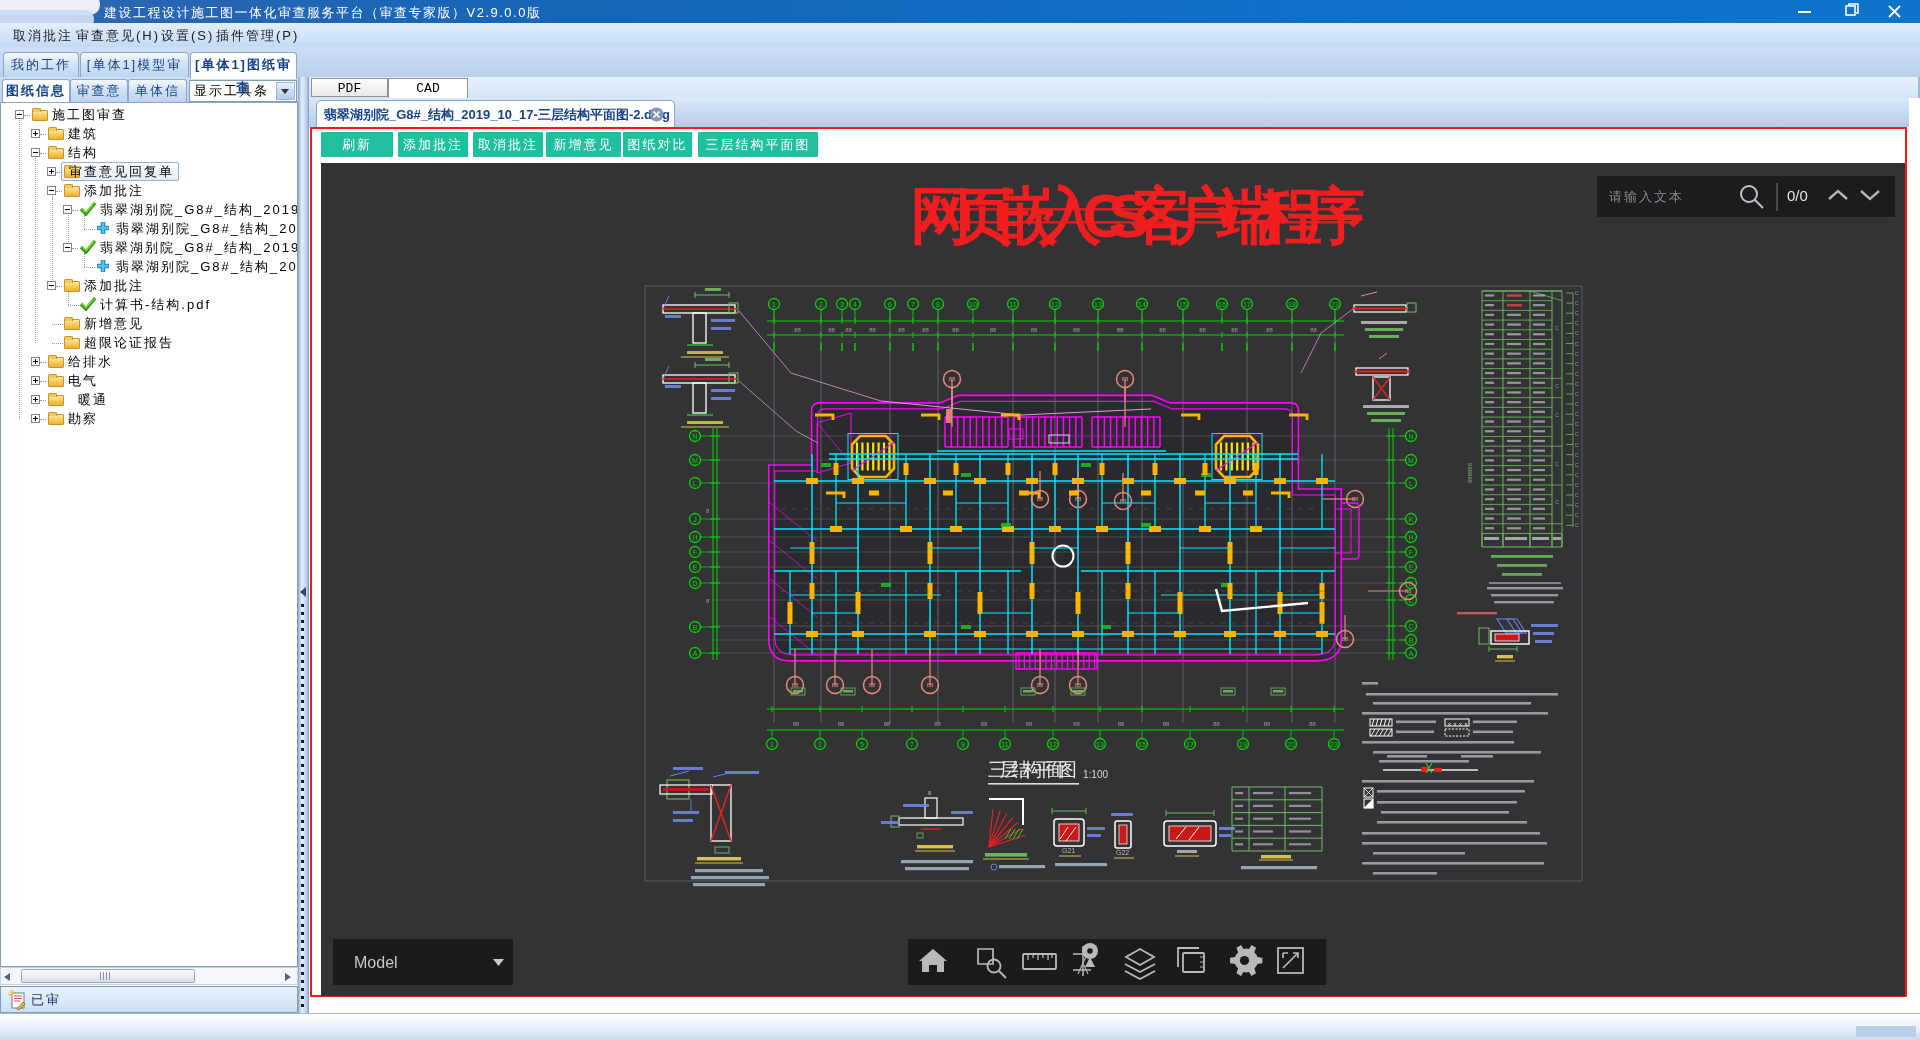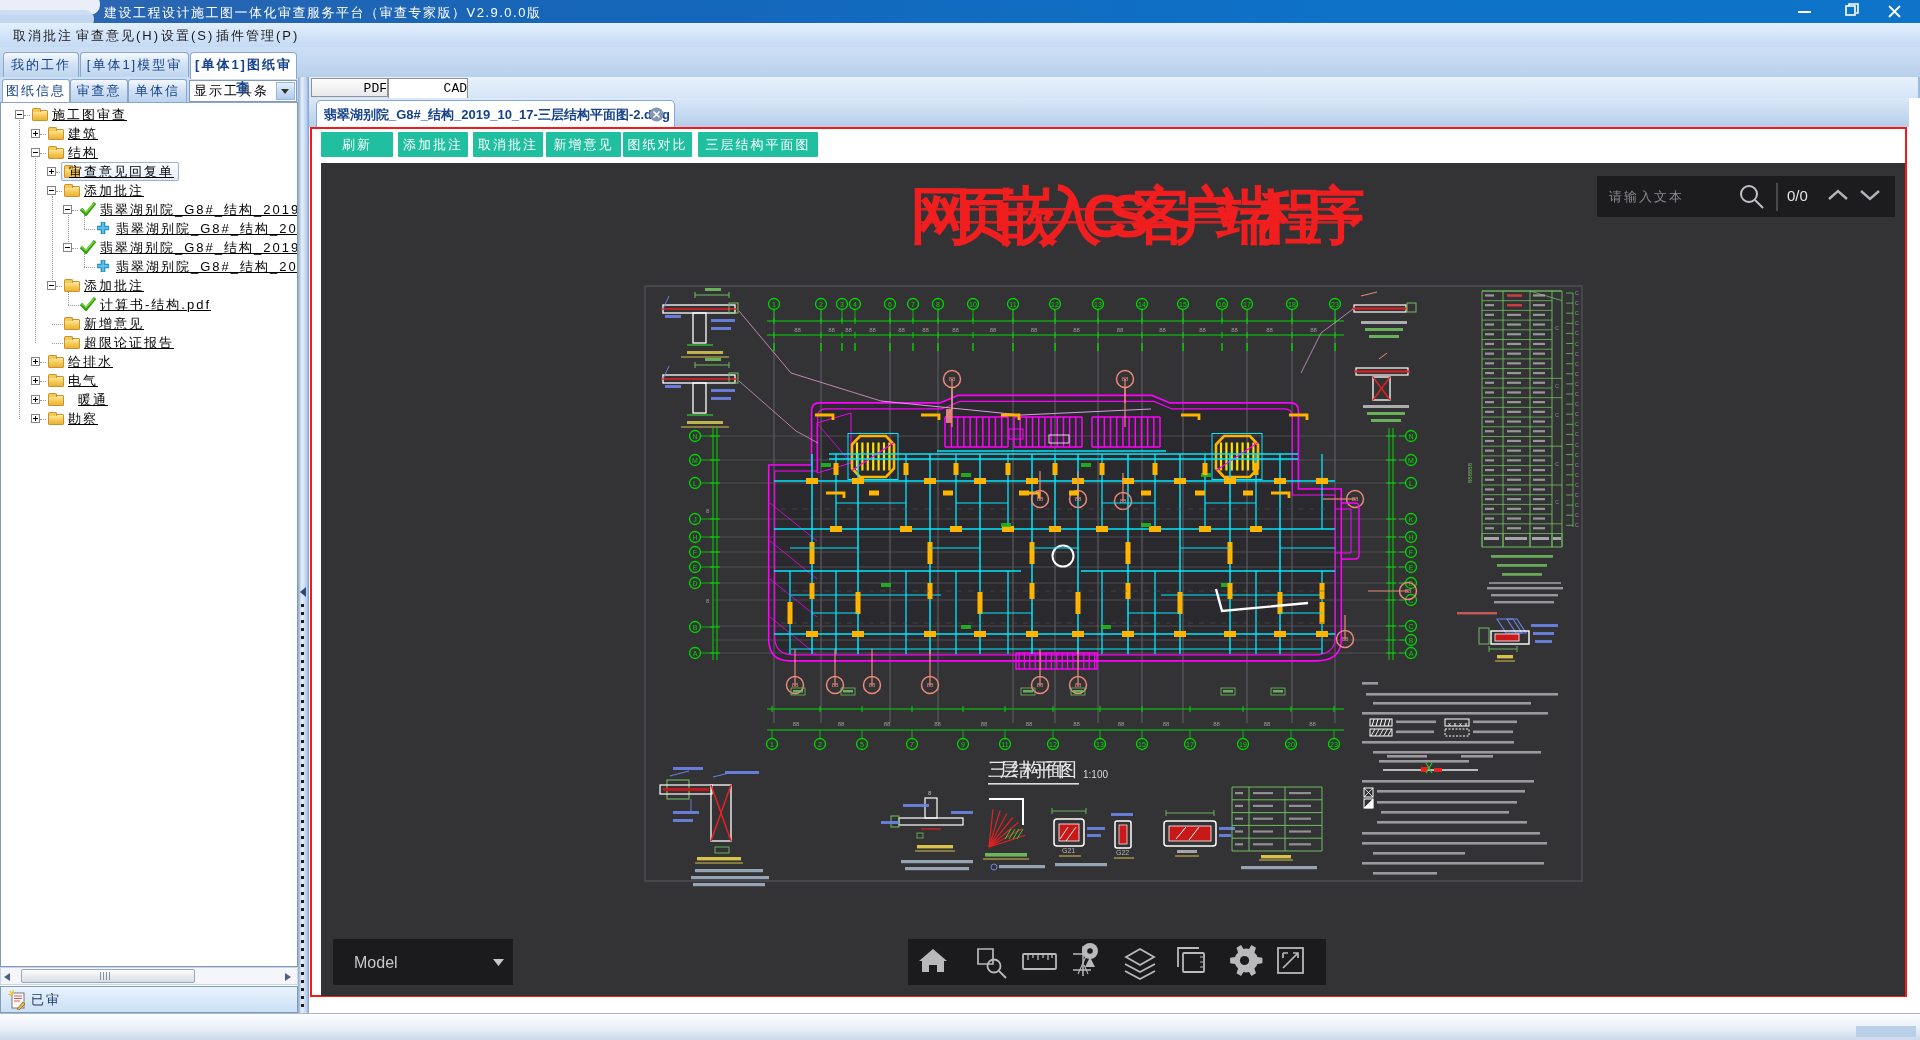--- a/index.html
+++ b/index.html
@@ -8,39 +8,39 @@
 #blob1{left:-8px;top:-6px;width:108px;height:21px;background:#e9eef7;border-radius:10px;}
 #blob2{left:-6px;top:10px;width:100px;height:19px;background:#cadcf3;border-radius:9px;opacity:.95;}
 .winbtn{top:0;width:34px;height:23px;color:#fff;}
 #menubar{left:0;top:23px;width:1920px;height:24px;background:linear-gradient(#e3effd,#c3daf4);color:#1a1a1a;font-size:13px;}
 .mitem{top:4px;white-space:nowrap;}
 #tabrow{left:0;top:47px;width:1920px;height:30px;background:linear-gradient(#cddff5,#b9d0ec);}
 .mtab{top:5px;height:24px;border:1px solid #8aa8cc;border-bottom:none;border-radius:4px 4px 0 0;background:linear-gradient(#f5f9fe,#d3e3f6 45%,#bfd5ee);color:#15428b;font-size:13px;text-align:center;line-height:23px;}
 .mtab.act{background:#fff;font-weight:bold;height:26px;z-index:3;}
 #ptabrow{left:0;top:77px;width:300px;height:25px;background:linear-gradient(#cddff5,#bdd3ee);}
 .ptab{top:2px;height:22px;border:1px solid #8aa8cc;border-bottom:none;border-radius:3px 3px 0 0;background:linear-gradient(#f2f7fd,#cfe0f4 50%,#bdd3ee);color:#15428b;font-size:13px;text-align:center;line-height:21px;}
-.ptab.act{background:#fff;font-weight:normal;}
+.ptab.act{background:#fff;font-weight:bold;}
 #combo{left:189px;top:3px;width:106px;height:20px;background:#fff;border:1px solid #7f9db9;font-size:13px;color:#000;line-height:19px;}
 #combobtn{right:1px;top:1px;width:17px;height:16px;background:linear-gradient(#e6f0fc,#aecbee);border:1px solid #9ab8dd;}
 #combobtn:after{content:"";position:absolute;left:4px;top:6px;border:4px solid transparent;border-top:5px solid #333;}
 #treepanel{left:0;top:102px;width:298px;height:865px;background:#fff;border:1px solid #7f9db9;border-top:1px solid #86a7d3;box-sizing:border-box;}
 #hscroll{left:0;top:967px;width:298px;height:18px;background:#f4f6fb;border:1px solid #c8d4e8;box-sizing:border-box;}
 #statusrow{left:0;top:986px;width:298px;height:27px;background:linear-gradient(#eaf3fd,#cbdff6);border:1px solid #7f9db9;box-sizing:border-box;}
 #botstrip{left:0;top:1013px;width:1920px;height:27px;background:linear-gradient(#fdfeff,#e9f0f9 55%,#ccd9ec);border-top:1px solid #a8b8cf;box-sizing:border-box;}
 #splitter{left:298px;top:77px;width:11px;height:936px;background:linear-gradient(90deg,#8fa8cc,#e7f0fb 35%,#b7cdec 80%,#7d99c2);}
 #dcttabrow{left:309px;top:77px;width:1611px;height:21px;background:linear-gradient(#e8f1fb,#d5e5f7);}
-.dtab{top:1px;height:19px;border:1px solid #919191;font-family:"Liberation Mono",monospace;font-size:13px;color:#000;text-align:right;line-height:19px;box-sizing:border-box;}
+.dtab{top:1px;height:19px;border:1px solid #919191;font-family:"Liberation Mono",monospace;font-size:13px;color:#000;text-align:center;line-height:19px;box-sizing:border-box;}
 #filetabbar{left:309px;top:98px;width:1611px;height:29px;background:linear-gradient(#dbe9f9,#b5cdeb);}
 #filetab{left:7px;top:2px;width:357px;height:27px;background:#fff;border:1px solid #86a7d3;border-bottom:none;border-radius:5px 5px 0 0;}
 #filetabtext{left:7px;top:5px;color:#15428b;font-weight:bold;font-size:13px;white-space:nowrap;}
 #redbox{left:310px;top:127px;width:1597px;height:870px;border:2px solid #f21b1b;background:#fff;box-sizing:border-box;}
 .gbtn{top:132px;height:25px;background:#1fbfa0;color:#fff;font-size:13px;text-align:center;line-height:25px;border-radius:1px;}
 #canvas{left:321px;top:163px;width:1584px;height:833px;background:#333336;}
 #rightwhite{left:1909px;top:98px;width:11px;height:915px;background:#fff;}
-.trow{position:absolute;font-size:13px;color:#000;white-space:nowrap;text-decoration:underline;}
+.trow{position:absolute;font-size:13px;color:#000;white-space:nowrap;}
 .dot{position:absolute;border-left:1px dotted #9a9a9a;width:0;}
 .doth{position:absolute;border-top:1px dotted #9a9a9a;height:0;}
 .eb{position:absolute;width:9px;height:9px;background:#fff;border:1px solid #848484;box-sizing:border-box;}
 .eb i{position:absolute;left:1px;top:3px;width:5px;height:1px;background:#000;}
 .eb.plus b{position:absolute;left:3px;top:1px;width:1px;height:5px;background:#000;}
 .fold{position:absolute;width:16px;height:11px;background:linear-gradient(#fde9a9,#f5c952 55%,#edb236);border:1px solid #c8922e;border-radius:1px;box-sizing:border-box;}
 #grip{position:absolute;left:3px;top:527px;width:3px;height:408px;background:repeating-linear-gradient(#1a1a1a 0 3px,rgba(0,0,0,0) 3px 8px);}
 .fold:before{content:"";position:absolute;left:-1px;top:-3px;width:7px;height:3px;background:#f5c952;border:1px solid #c8922e;border-bottom:none;border-radius:2px 2px 0 0;}
 </style></head><body>
 <div class="a" id="titlebar">

